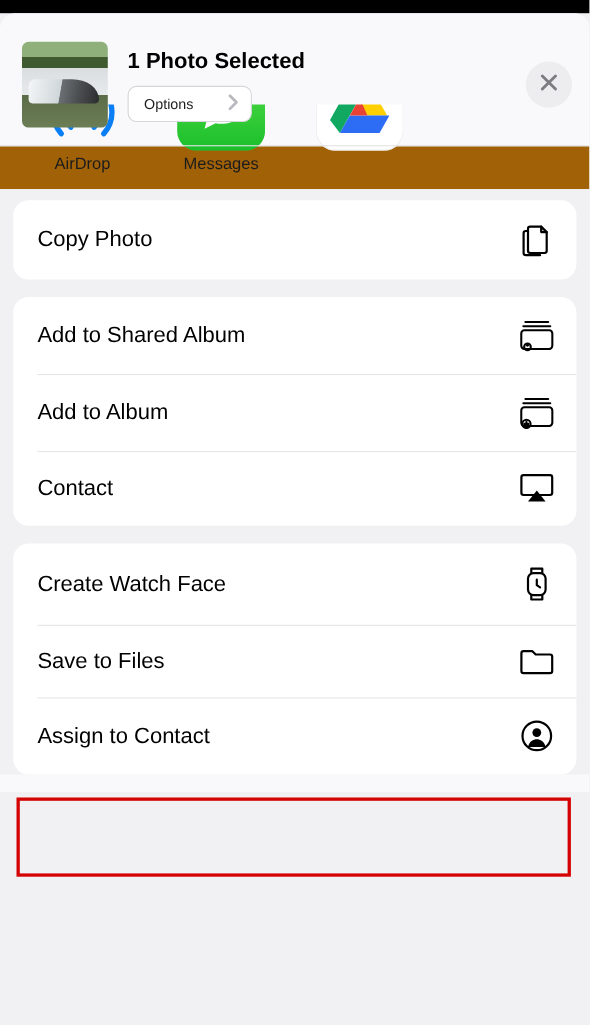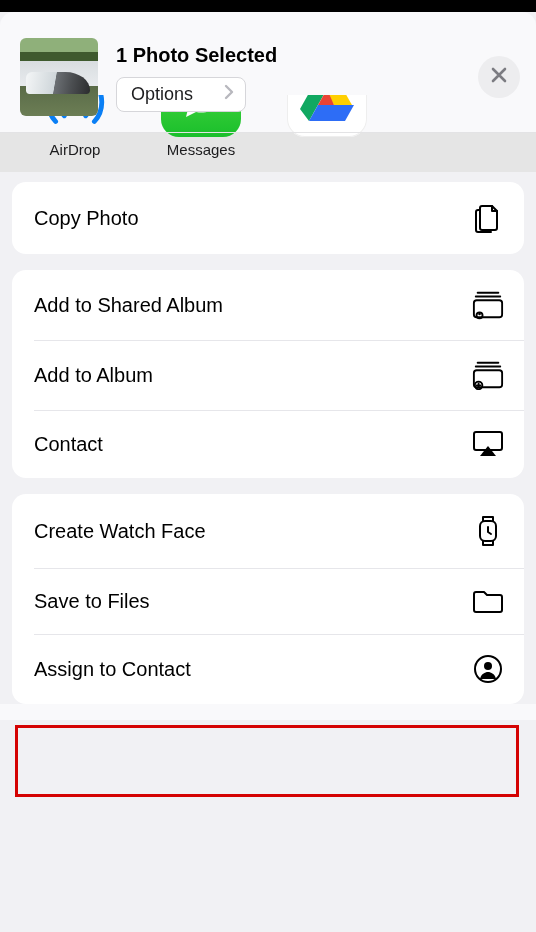--- a/index.html
+++ b/index.html
@@ -62,21 +62,21 @@
     margin-top: 2px;
   }
   .options-btn {
     display: inline-flex;
     align-items: center;
     margin-top: 10px;
     padding: 6px 10px 6px 14px;
     border: 1px solid #d6d6da;
     border-radius: 8px;
     background: #fff;
-    font-size: 18px;
+    font-size: 13px;
     color: #1c1c1e;
     cursor: pointer;
     gap: 25px;
   }
   .options-btn .chev {
     margin-left: 6px;
     color: #9a9aa0;
   }
   .close-btn {
     width: 42px; height: 42px;
@@ -84,21 +84,21 @@
     background: #ededef;
     display:flex; align-items:center; justify-content:center;
     flex-shrink:0;
     cursor:pointer;
   }
   .close-btn svg { width:18px; height:18px; }
 
   .share-row {
     display: flex;
     padding: 0 0 14px 12px;
-    background: #e5e5e5;
+    background: #a16207;
   }
   .share-item {
     width: 126px;
     text-align: center;
     flex-shrink: 0;
     cursor: pointer;
   }
   .share-item .bubble {
     width: 80px; height: 80px;
     margin: 0 auto 2px;

